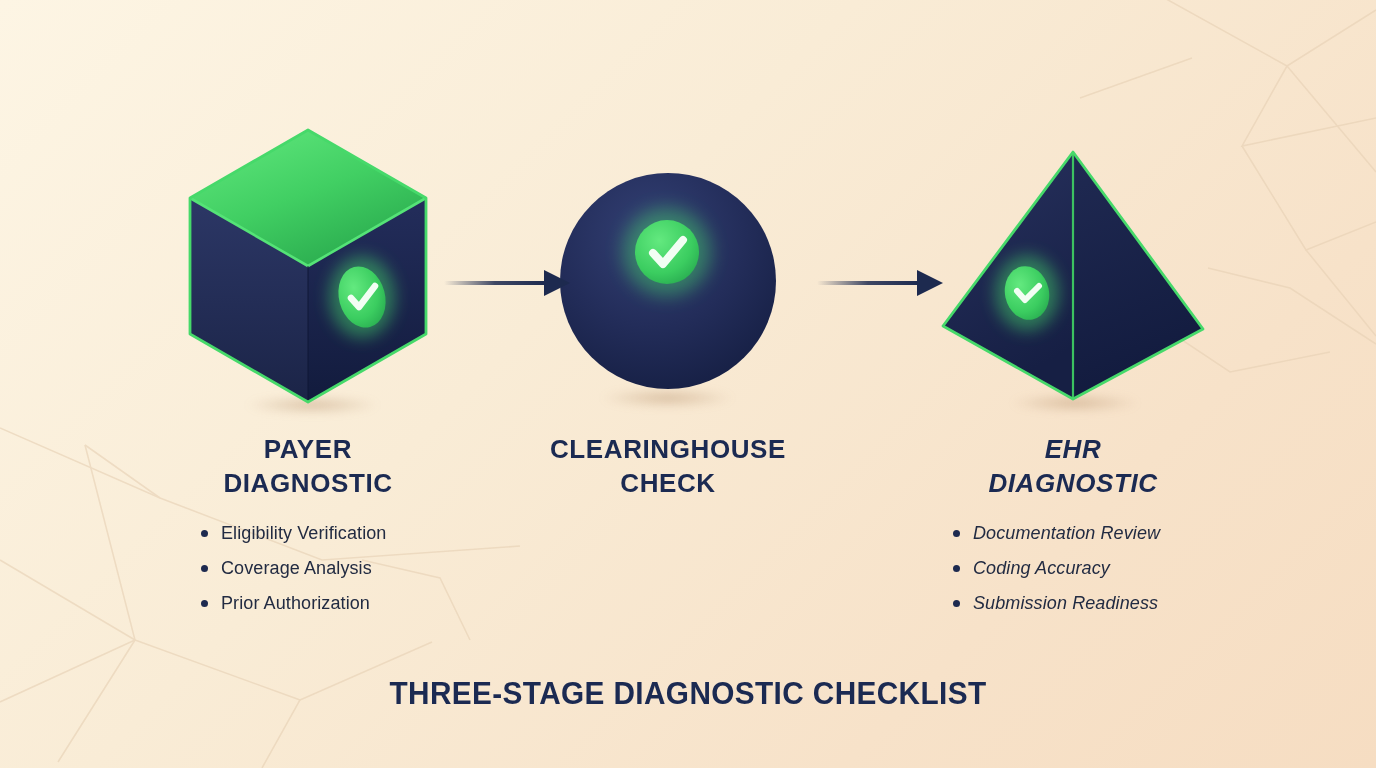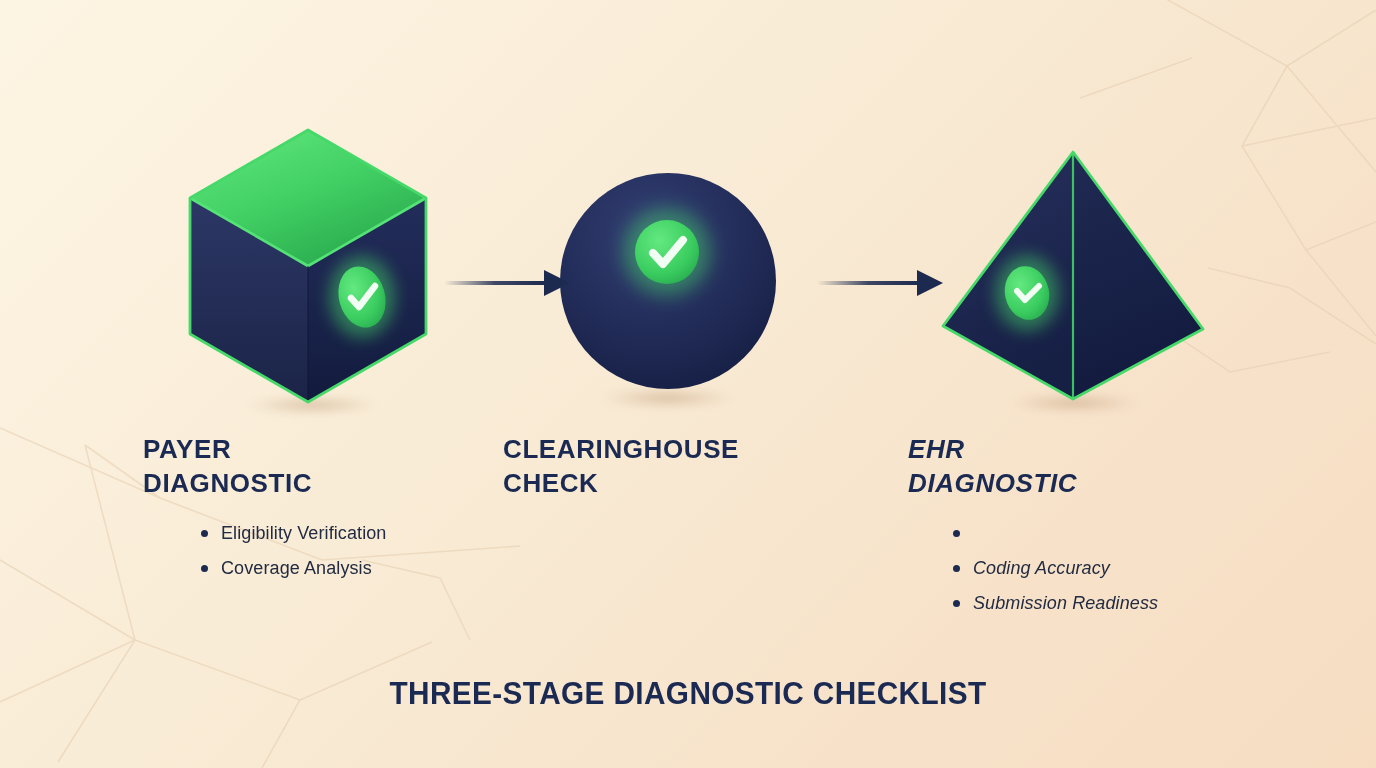--- a/index.html
+++ b/index.html
@@ -31,21 +31,21 @@
   .ground-shadow {
     position: absolute;
     background: radial-gradient(ellipse 50% 50% at 50% 50%, rgba(166,122,82,0.38), rgba(166,122,82,0) 72%);
     filter: blur(4px);
   }
   .shadow-1 { left: 77px;  top: 392px; width: 185px; height: 26px; }
   .shadow-2 { left: 72px;  top: 384px; width: 185px; height: 28px; }
   .shadow-3 { left: 77px;  top: 390px; width: 180px; height: 26px; }
   .stage-title {
     position: absolute; top: 432px; left: 0; width: 330px;
-    text-align: left;
+    text-align: center;
     color: #1b2a52;
     font-size: 26px; font-weight: 800;
     line-height: 34px; letter-spacing: 0.6px;
   }
   .stage-list {
     position: absolute; top: 516px;
     list-style: none;
   }
   .list-1 { left: 58px; }
   .list-2 { left: 65px; }
@@ -153,20 +153,24 @@
 
     <ul class="stage-list list-1">
       <li>
           <span class="bullet-dot"></span>
           <span>Eligibility Verification</span>
         </li>
       <li>
           <span class="bullet-dot"></span>
           <span>Coverage Analysis</span>
         </li>
+      <li>
+          <span class="bullet-dot"></span>
+          <span>Prior Authorization</span>
+        </li>
     </ul>
   </section>
 
   <section class="stage stage-2">
     <div class="ground-shadow shadow-2"></div>
 
     <svg class="shape-svg sphere-svg" width="222" height="224" viewBox="0 0 222 224">
       <defs>
         <radialGradient id="sphGrad" cx="0.42" cy="0.28" r="0.95">
           <stop offset="0" stop-color="#33407400"></stop>
@@ -234,20 +238,21 @@
     </svg>
 
     <h2 class="stage-title">
       <span>EHR</span><br>
       <span>DIAGNOSTIC</span>
     </h2>
 
     <ul class="stage-list list-3">
       <li>
           <span class="bullet-dot"></span>
+          <span>Documentation Review</span>
         </li>
       <li>
           <span class="bullet-dot"></span>
           <span>Coding Accuracy</span>
         </li>
       <li>
           <span class="bullet-dot"></span>
           <span>Submission Readiness</span>
         </li>
     </ul>

